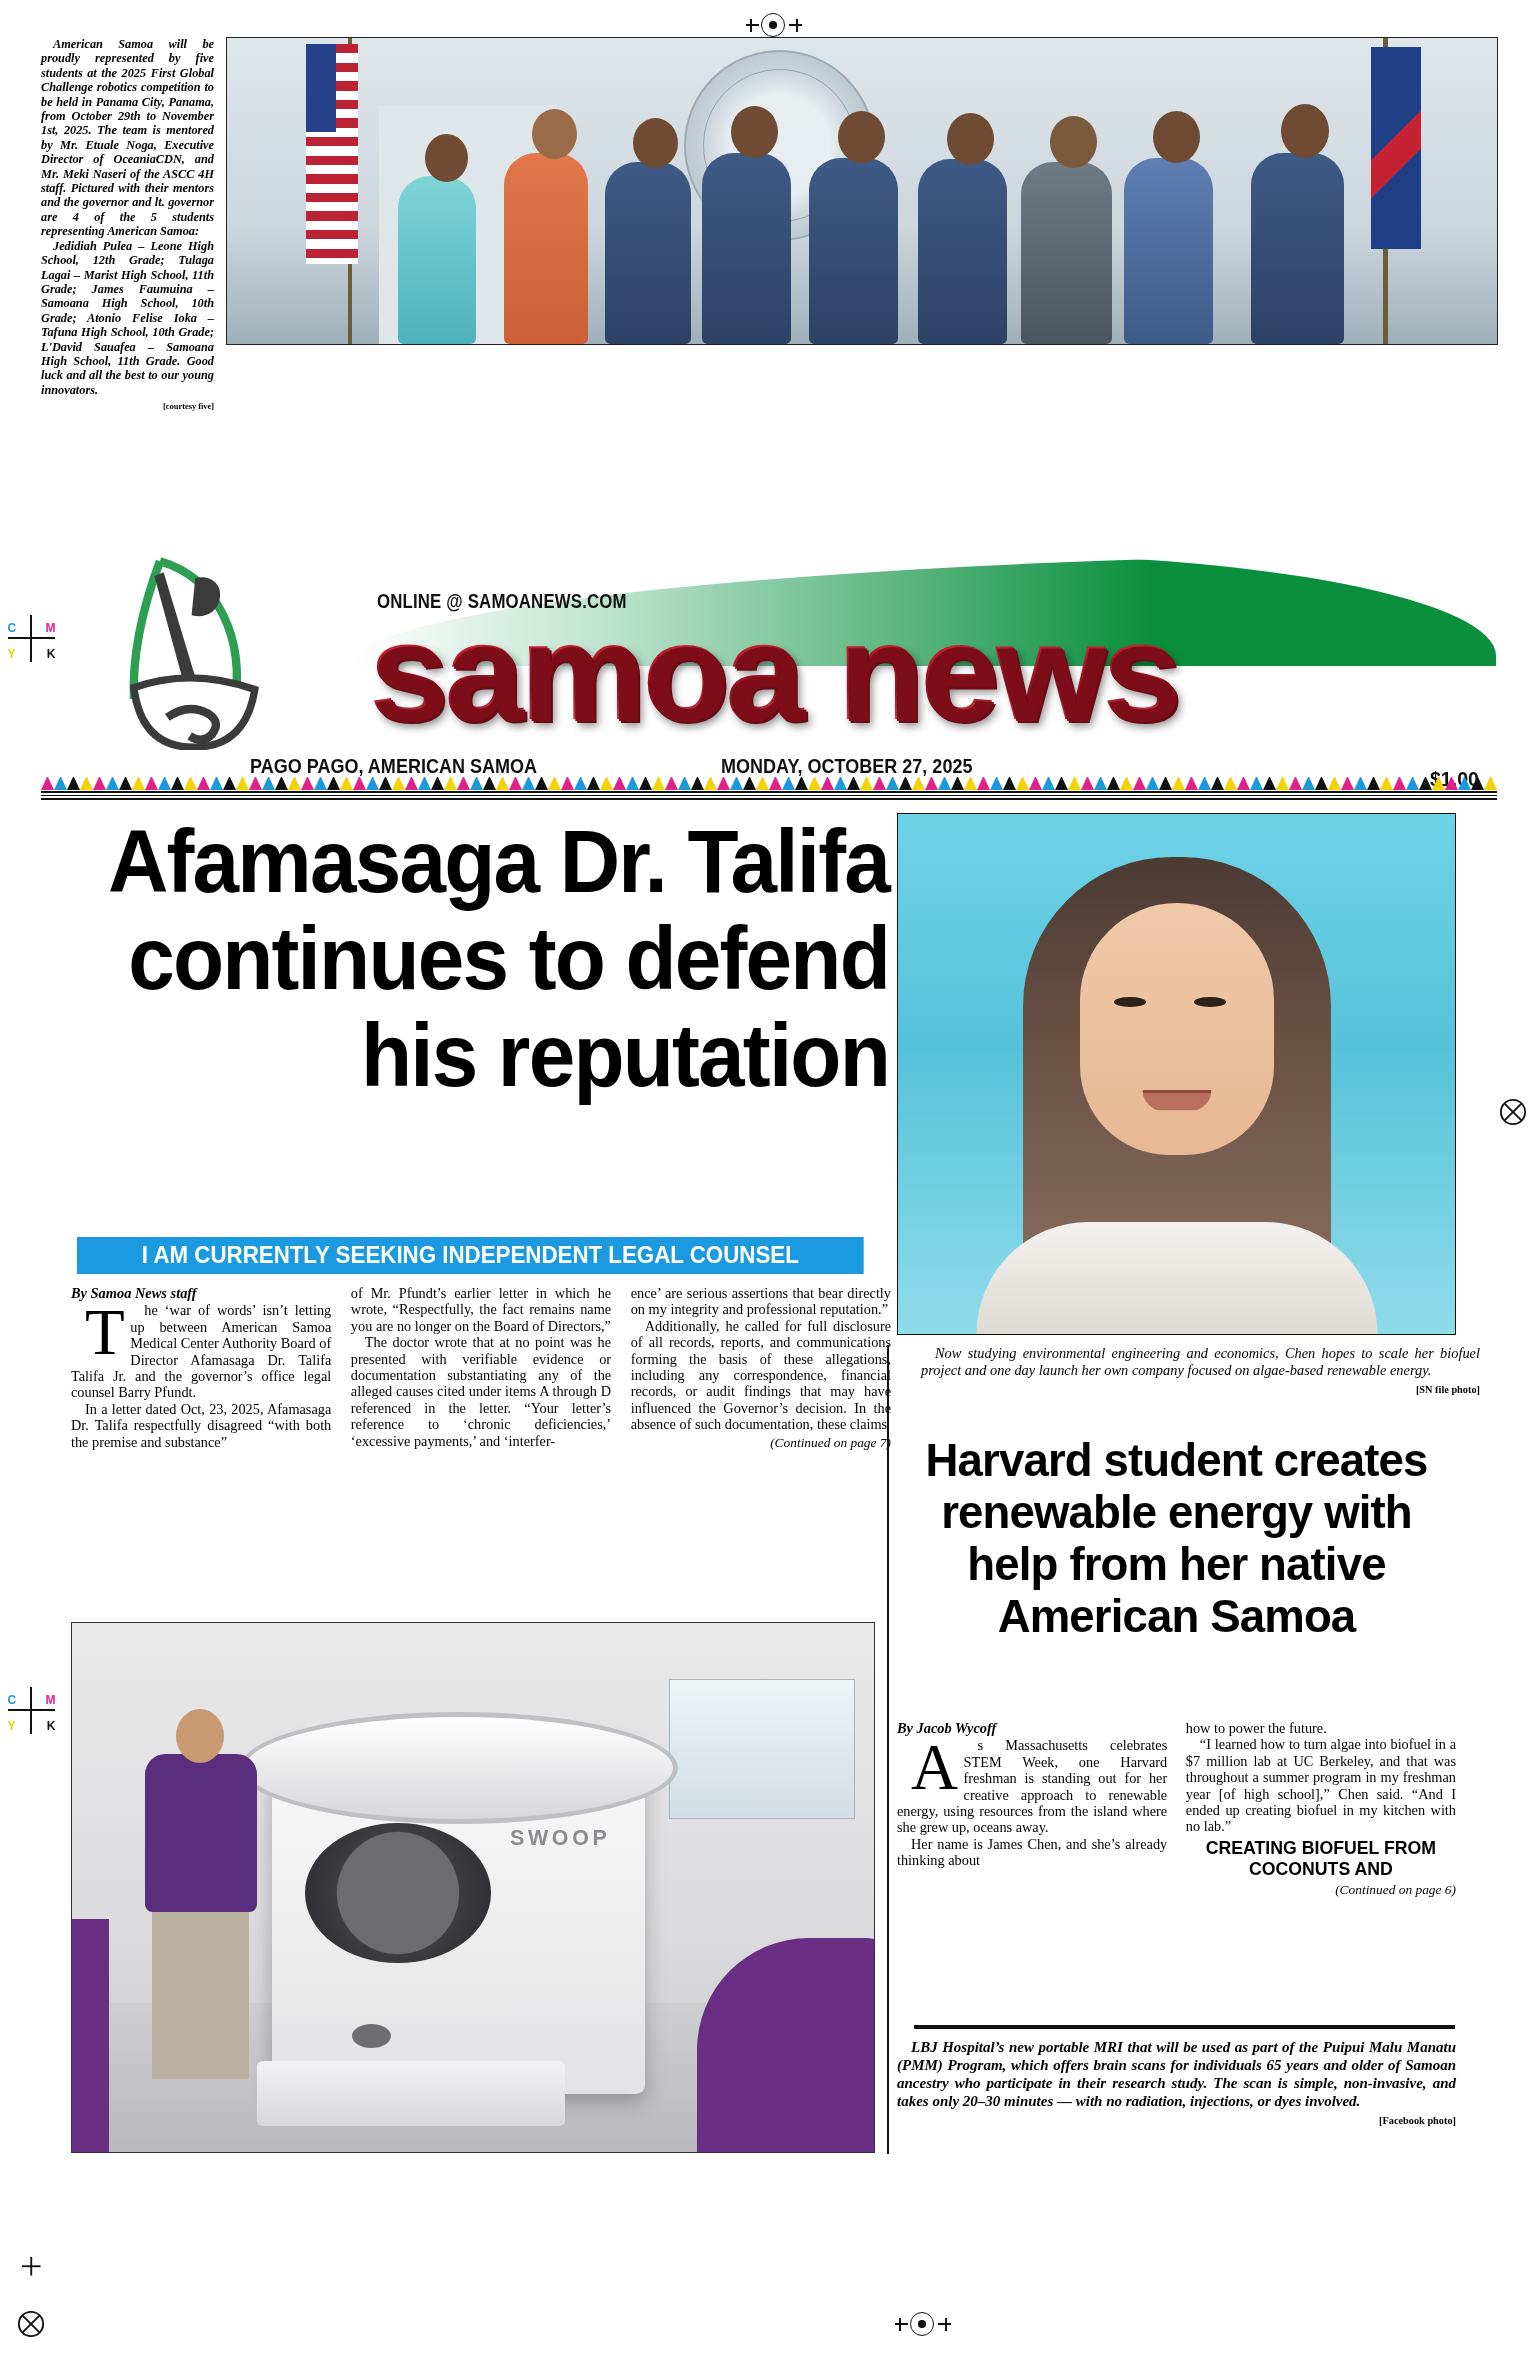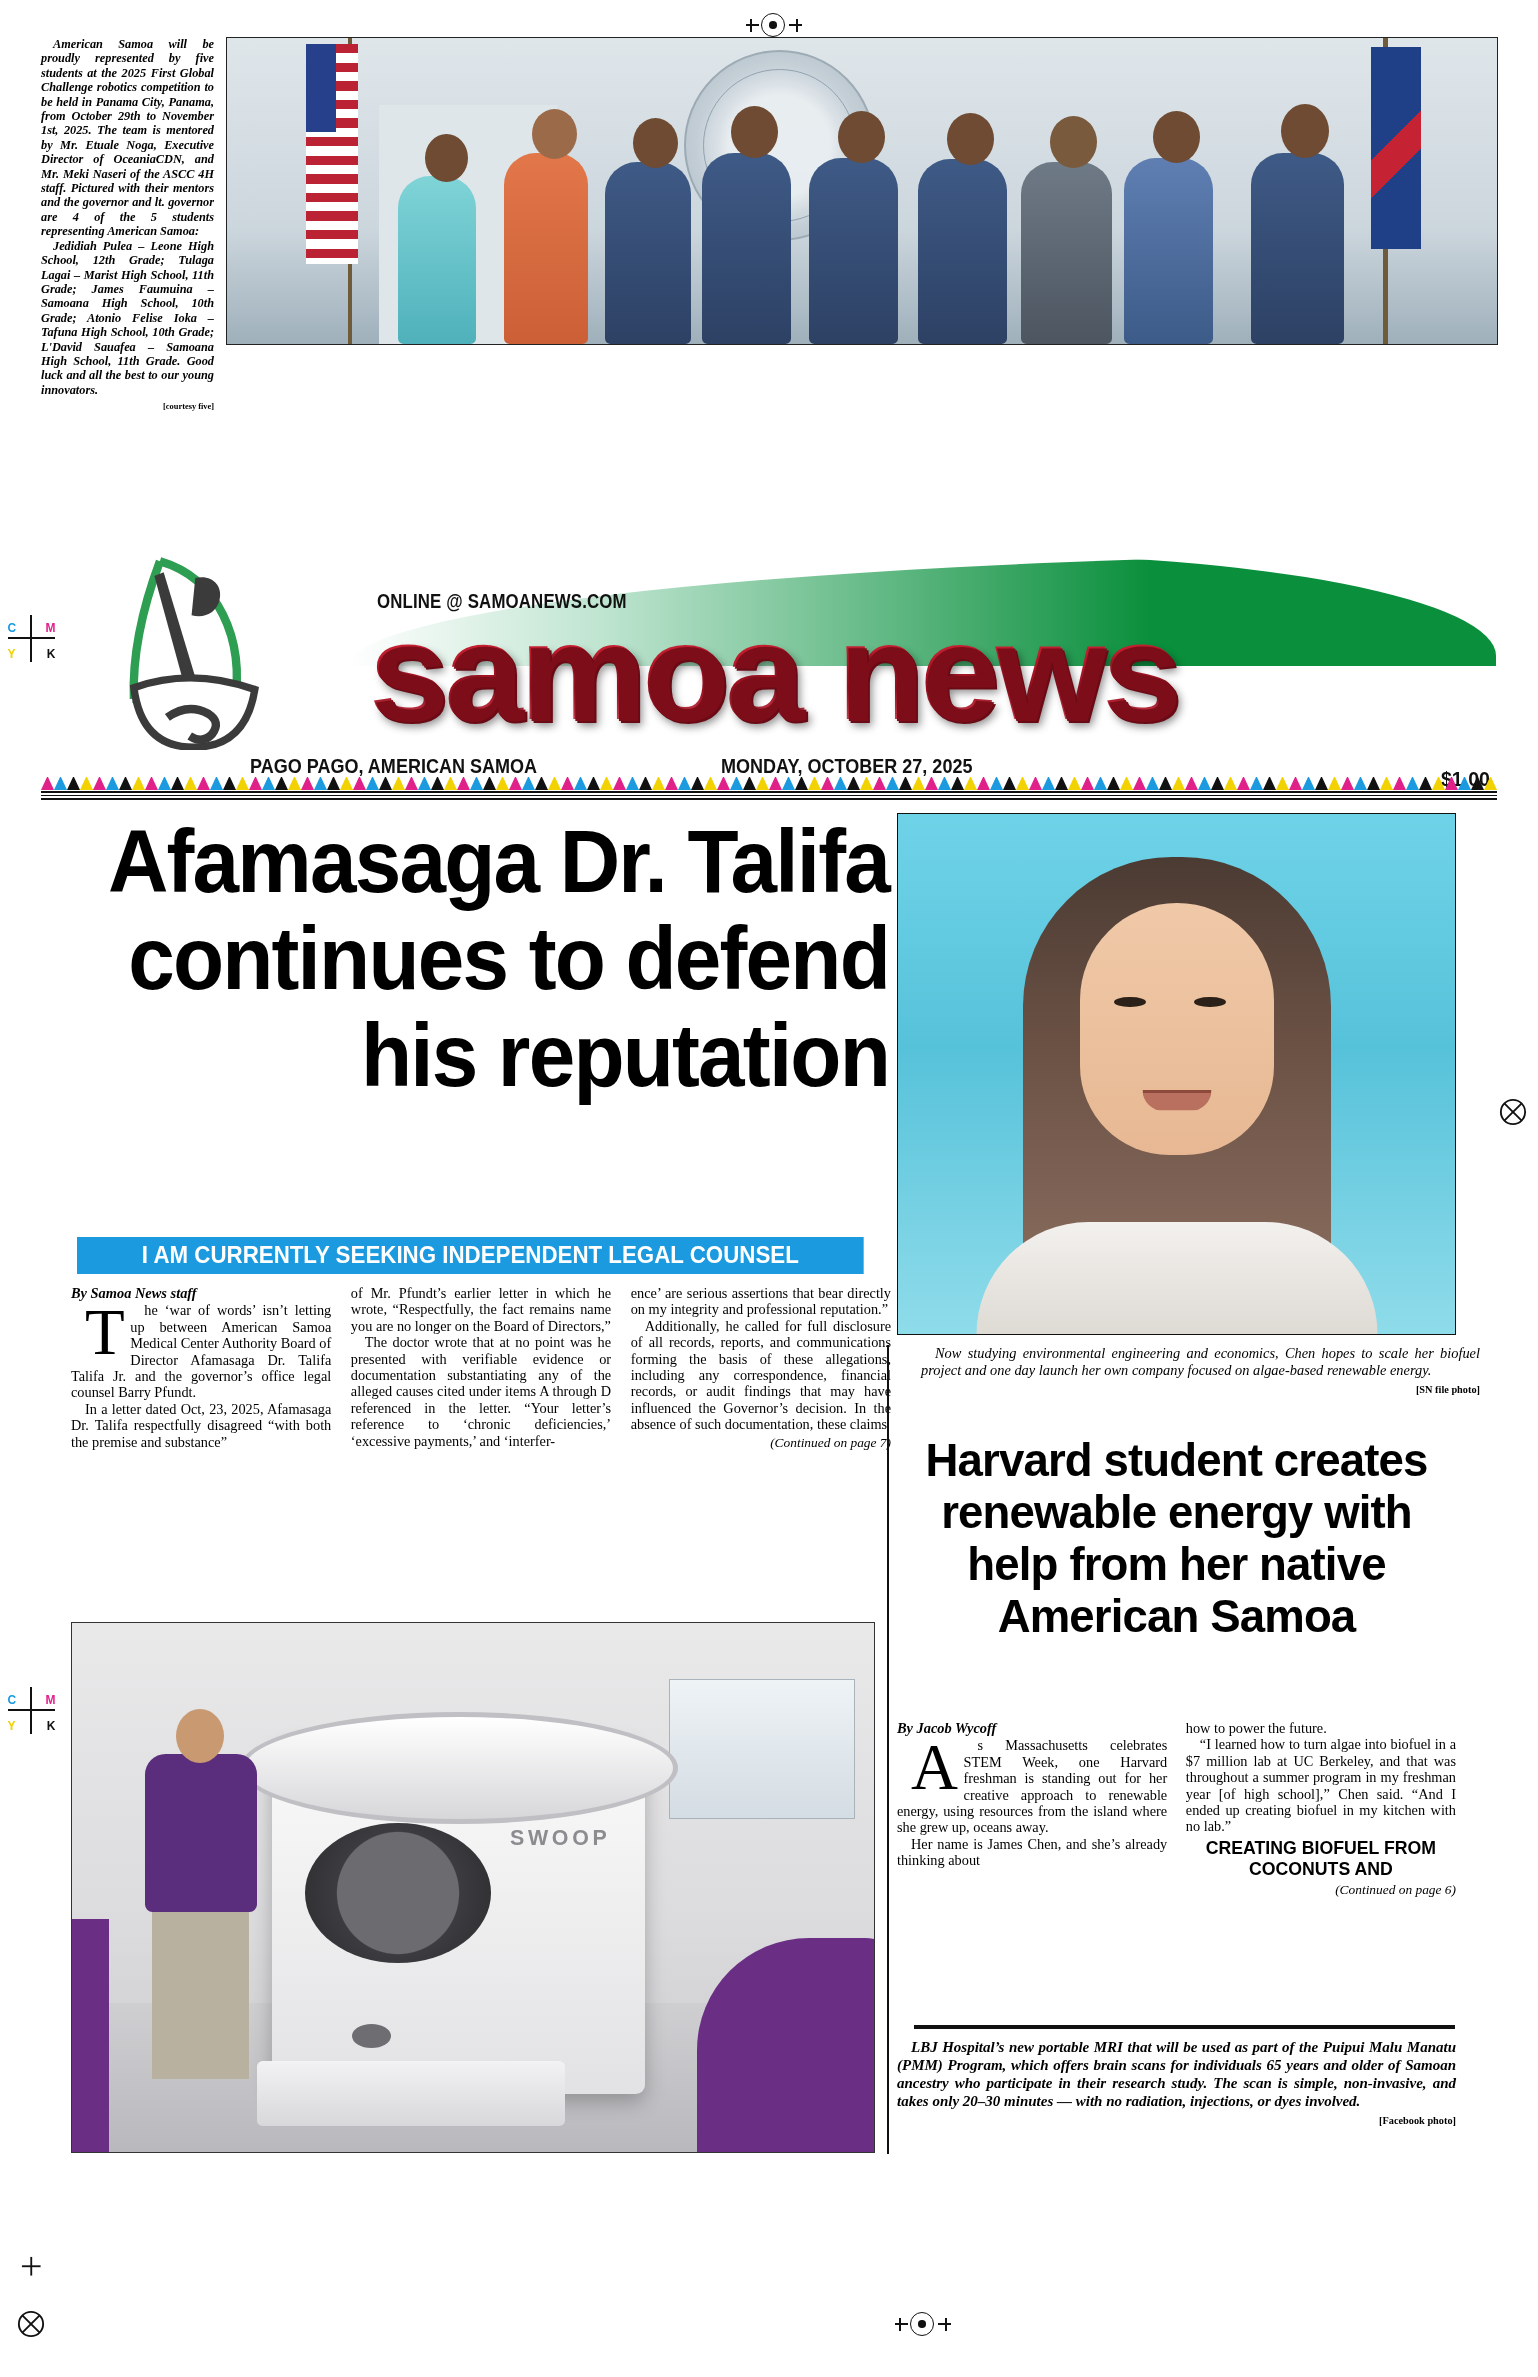--- a/index.html
+++ b/index.html
@@ -82,21 +82,21 @@
     -webkit-background-clip:text; background-clip:text; color:transparent;
     white-space:nowrap;
   }
   .mast-dateline{
     position:absolute; left:186px; top:211px; width:1270px; height:28px;
     font-family:"Liberation Sans", sans-serif; font-weight:bold; font-size:19.6px;
     color:#111; display:flex; align-items:center;
   }
   .mast-dateline .city{ position:absolute; left:23px; transform:scaleX(.92); transform-origin:left;}
   .mast-dateline .date{ position:absolute; left:494px; transform:scaleX(.92); transform-origin:left;}
-  .mast-dateline .price{ position:absolute; right:7px;margin-top:26px; }
+  .mast-dateline .price{ position:absolute; right:18px;margin-top:26px; }
 
   
   .tri-rule{ position:absolute; left:41px; top:777px; width:1456px; height:15px; display:flex; }
   .tri-rule i{ width:13px; height:13px; display:block; }
   .tri{ width:0;height:0;border-left:6.5px solid transparent;border-right:6.5px solid transparent; }
   .rule-lines{ position:absolute; left:41px; top:791px; width:1456px; }
   .rule-lines .l1{height:1.9px;background:#111;}
   .rule-lines .l2{height:0.9px;background:#111;margin-top:1.9px;}
   .rule-lines .l3{height:2.8px;background:#111;margin-top:1.9px;}
 

